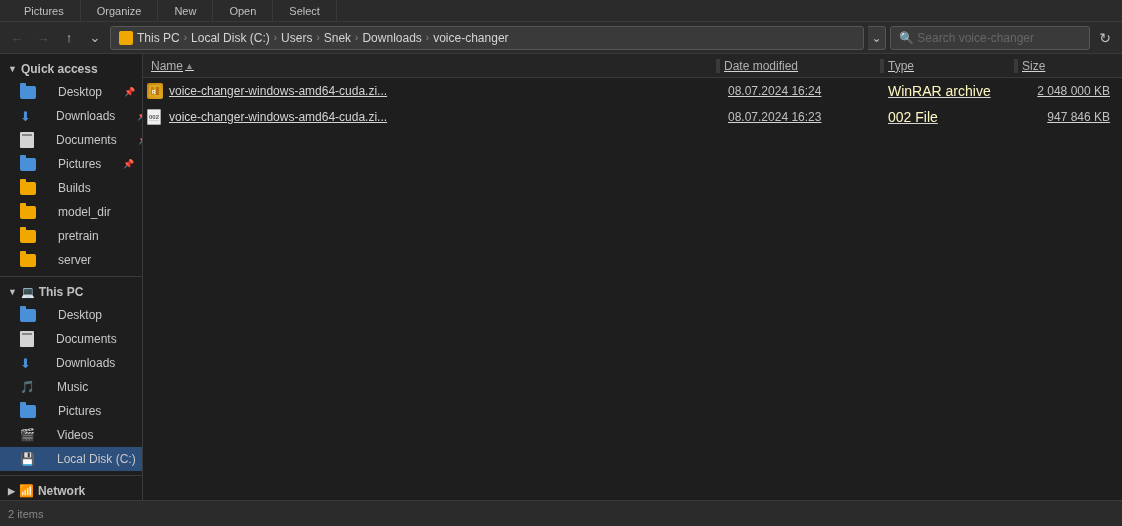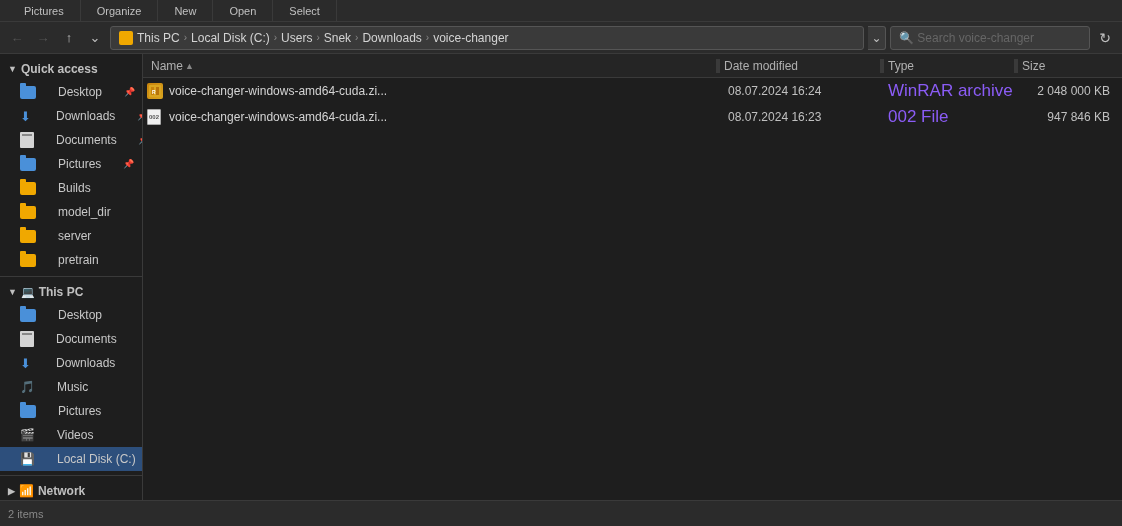--- a/index.html
+++ b/index.html
@@ -260,20 +260,21 @@
       background: #3a3a3a;
       margin: 4px 0;
     }
 
     
     .file-area {
       flex: 1;
       overflow-y: auto;
       overflow-x: hidden;
       background: #1e1e1e;
+      text-decoration: underline;
     }
     .file-area::-webkit-scrollbar { width: 8px; }
     .file-area::-webkit-scrollbar-track { background: #1e1e1e; }
     .file-area::-webkit-scrollbar-thumb { background: #555; border-radius: 4px; }
 
     .col-headers {
       display: flex;
       align-items: center;
       height: 24px;
       background: #252525;
@@ -324,21 +325,21 @@
     .file-name {
       flex: 1;
       min-width: 200px;
       white-space: nowrap;
       overflow: hidden;
       text-overflow: ellipsis;
       font-size: 12px;
       color: #d4d4d4;
     }
     .file-date { width: 160px; font-size: 12px; color: #c0c0c0; }
-    .file-type { width: 130px; font-size: 17px; color: #8b5cf6; }
+    .file-type { width: 130px; font-size: 14px; color: #fef9c3; }
     .file-size { width: 100px; font-size: 12px; color: #c0c0c0; text-align: right; padding-right: 8px; }
     .winrar-icon-inner {
       width: 14px;
       height: 14px;
       background: linear-gradient(135deg, #b8860b, #daa520);
       border-radius: 2px;
       display: flex;
       align-items: center;
       justify-content: center;
       font-size: 7px;
@@ -462,25 +463,25 @@
     <div class="sidebar-item">
       <div class="icon-folder"></div>
       <span>Builds</span>
     </div>
     <div class="sidebar-item">
       <div class="icon-folder"></div>
       <span>model_dir</span>
     </div>
     <div class="sidebar-item">
       <div class="icon-folder"></div>
+      <span>pretrain</span>
+    </div>
+    <div class="sidebar-item">
+      <div class="icon-folder"></div>
       <span>server</span>
-    </div>
-    <div class="sidebar-item">
-      <div class="icon-folder"></div>
-      <span>pretrain</span>
     </div>
 
     <div class="divider"></div>
 
     <div class="sidebar-section-header">
       <span style="font-size:9px;">▼</span>
       <span style="font-size:11px;">💻</span>
       <span>This PC</span>
     </div>
     <div class="sidebar-item">

